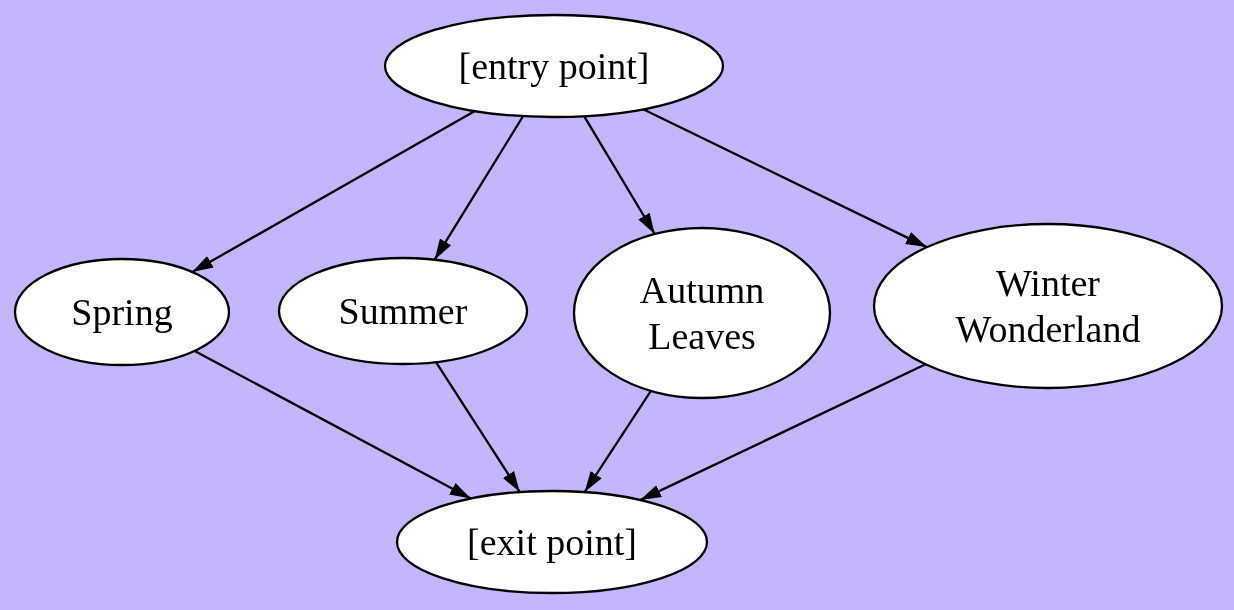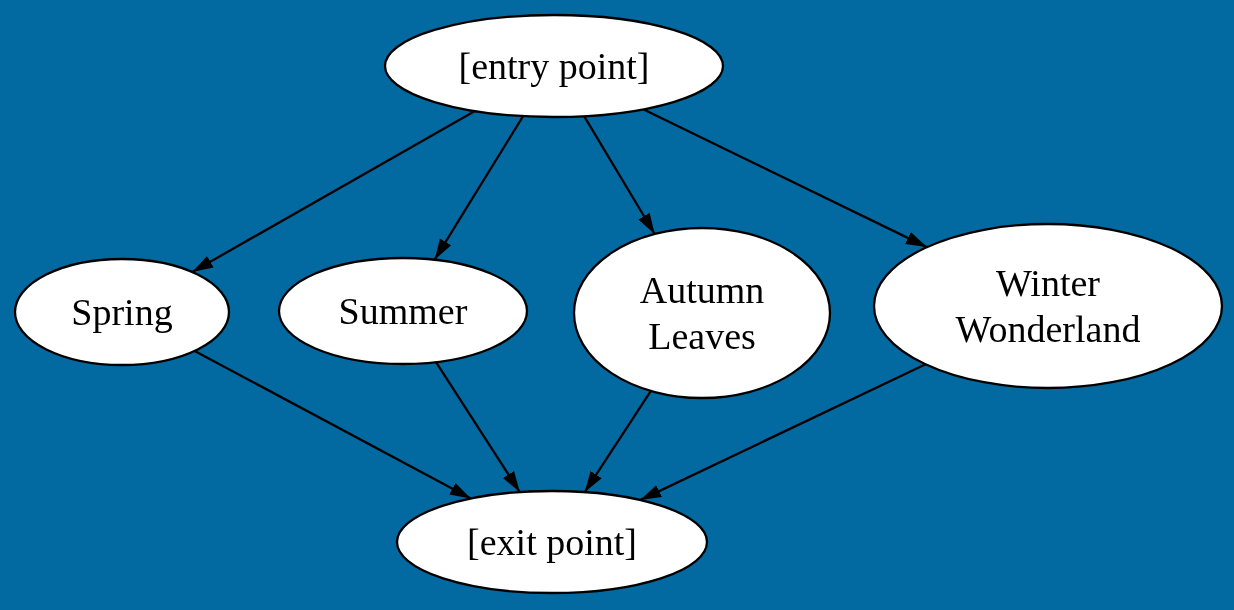--- a/index.html
+++ b/index.html
@@ -20,21 +20,21 @@
     height: 610px;
   }
   .node-label {
     font-family: "Liberation Serif", "DejaVu Serif", serif;
     font-size: 38px;
   }
 </style>
 </head>
 <body>
 
-<div id="canvas-wrap" style="background: #0369a1;">
+<div id="canvas-wrap" style="background: #c4b5fd;">
   <svg id="graph" viewBox="0 0 1234 610" xmlns="http://www.w3.org/2000/svg">
     <defs>
       <marker id="arrowhead" markerUnits="userSpaceOnUse" markerWidth="22" markerHeight="16" viewBox="0 0 20 14" refX="19" refY="7" orient="auto">
         <path id="arrowhead-path" d="M0,1 L19,7 L0,13 Z" fill="#000000"></path>
       </marker>
     </defs>
     <g id="edges-layer">
         <line x1="474.9" y1="111.1" x2="192.2" y2="272.0" stroke="#000000" stroke-width="2.3" marker-end="url(#arrowhead)"></line>
         <line x1="523.1" y1="116.1" x2="434.6" y2="259.7" stroke="#000000" stroke-width="2.3" marker-end="url(#arrowhead)"></line>
         <line x1="584.1" y1="116.2" x2="654.7" y2="234.0" stroke="#000000" stroke-width="2.3" marker-end="url(#arrowhead)"></line>

